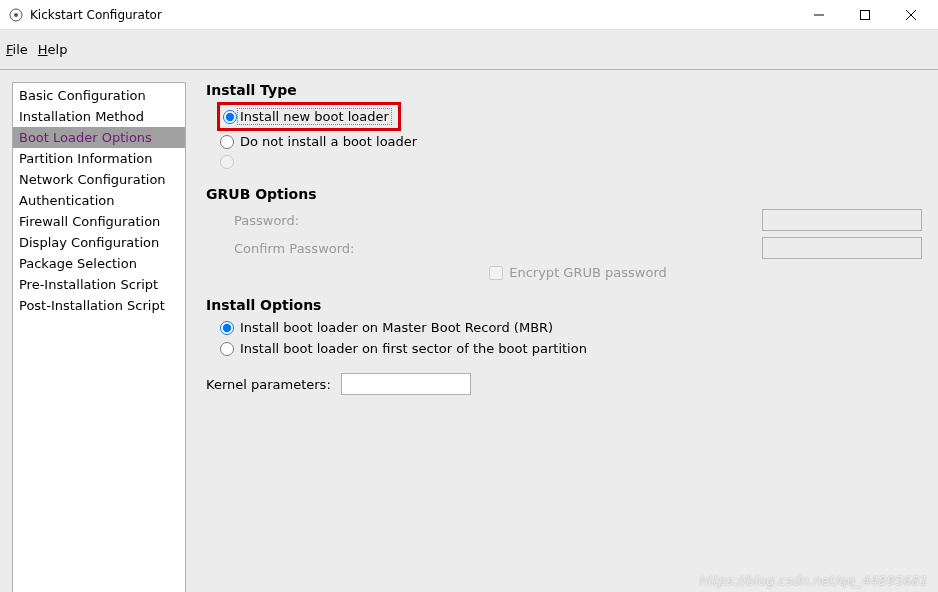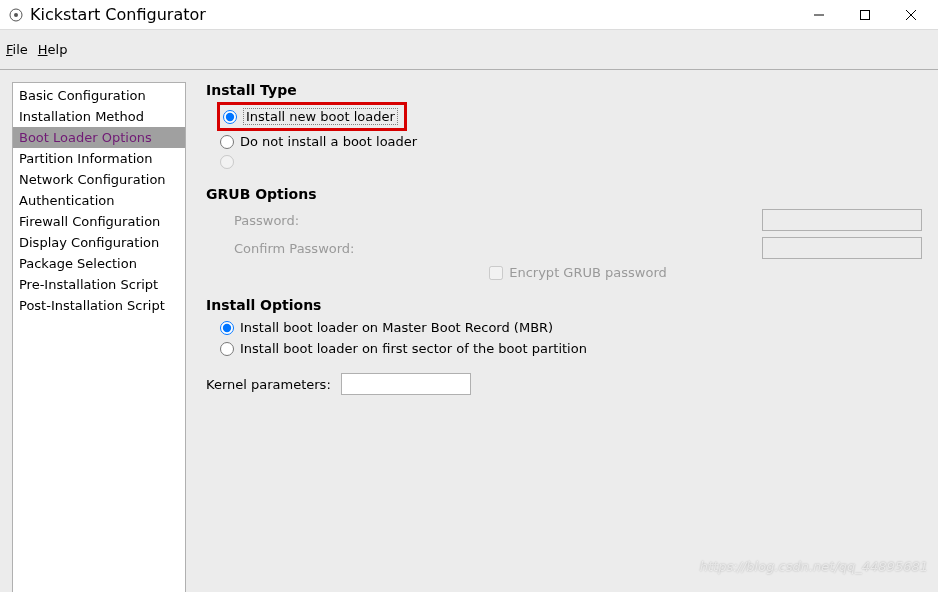--- a/index.html
+++ b/index.html
@@ -19,21 +19,21 @@
   display: flex;
   align-items: center;
   padding: 0 4px 0 8px;
 }
 .app-icon {
   width: 16px; height: 16px;
   margin-right: 6px;
   display: inline-flex;
   align-items: center; justify-content: center;
 }
-.app-title { font-size: 16px; color: #000; flex: 1; }
+.app-title { font-size: 12px; color: #000; flex: 1; }
 .winctl { display: flex; }
 .winbtn {
   width: 46px; height: 30px;
   display: flex; align-items: center; justify-content: center;
   font-size: 10px; color: #000;
 }
 .winbtn svg { stroke: #000; stroke-width: 1; fill: none; }
 .menubar {
   height: 40px;
   background: #ececec;
@@ -92,21 +92,20 @@
 .row.disabled, .row.disabled label, .row.disabled input { color: #9a9a9a; }
 .radio, .checkbox {
   width: 14px; height: 14px;
 }
 .highlight {
   border: 3px solid #d60000;
   display: inline-flex;
   align-items: center;
   padding: 3px 6px 3px 3px;
   margin-left: 11px;
-  gap: 6px;
 }
 .dotted-label {
   border: 1px dotted #808080;
   padding: 0 2px;
 }
 .form-row {
   display: flex;
   align-items: center;
   padding: 3px 0 3px 28px;
   gap: 6px;
@@ -129,21 +128,21 @@
 }
 .kernel-row label { font-size: 13px; }
 .kernel-row input {
   width: 130px; height: 22px;
   border: 1px solid #b0b0b0;
   background: #fff;
   padding: 0 4px;
 }
 .watermark {
   position: absolute;
-  right: 10px; bottom: 18px;
+  right: 10px; bottom: 4px;
   color: rgba(255,255,255,0.6);
   font-size: 13px;
   text-shadow: 0 0 2px rgba(0,0,0,0.3);
   font-style: italic;
 }
 </style>
 </head>
 <body>
 
 <div class="titlebar">

